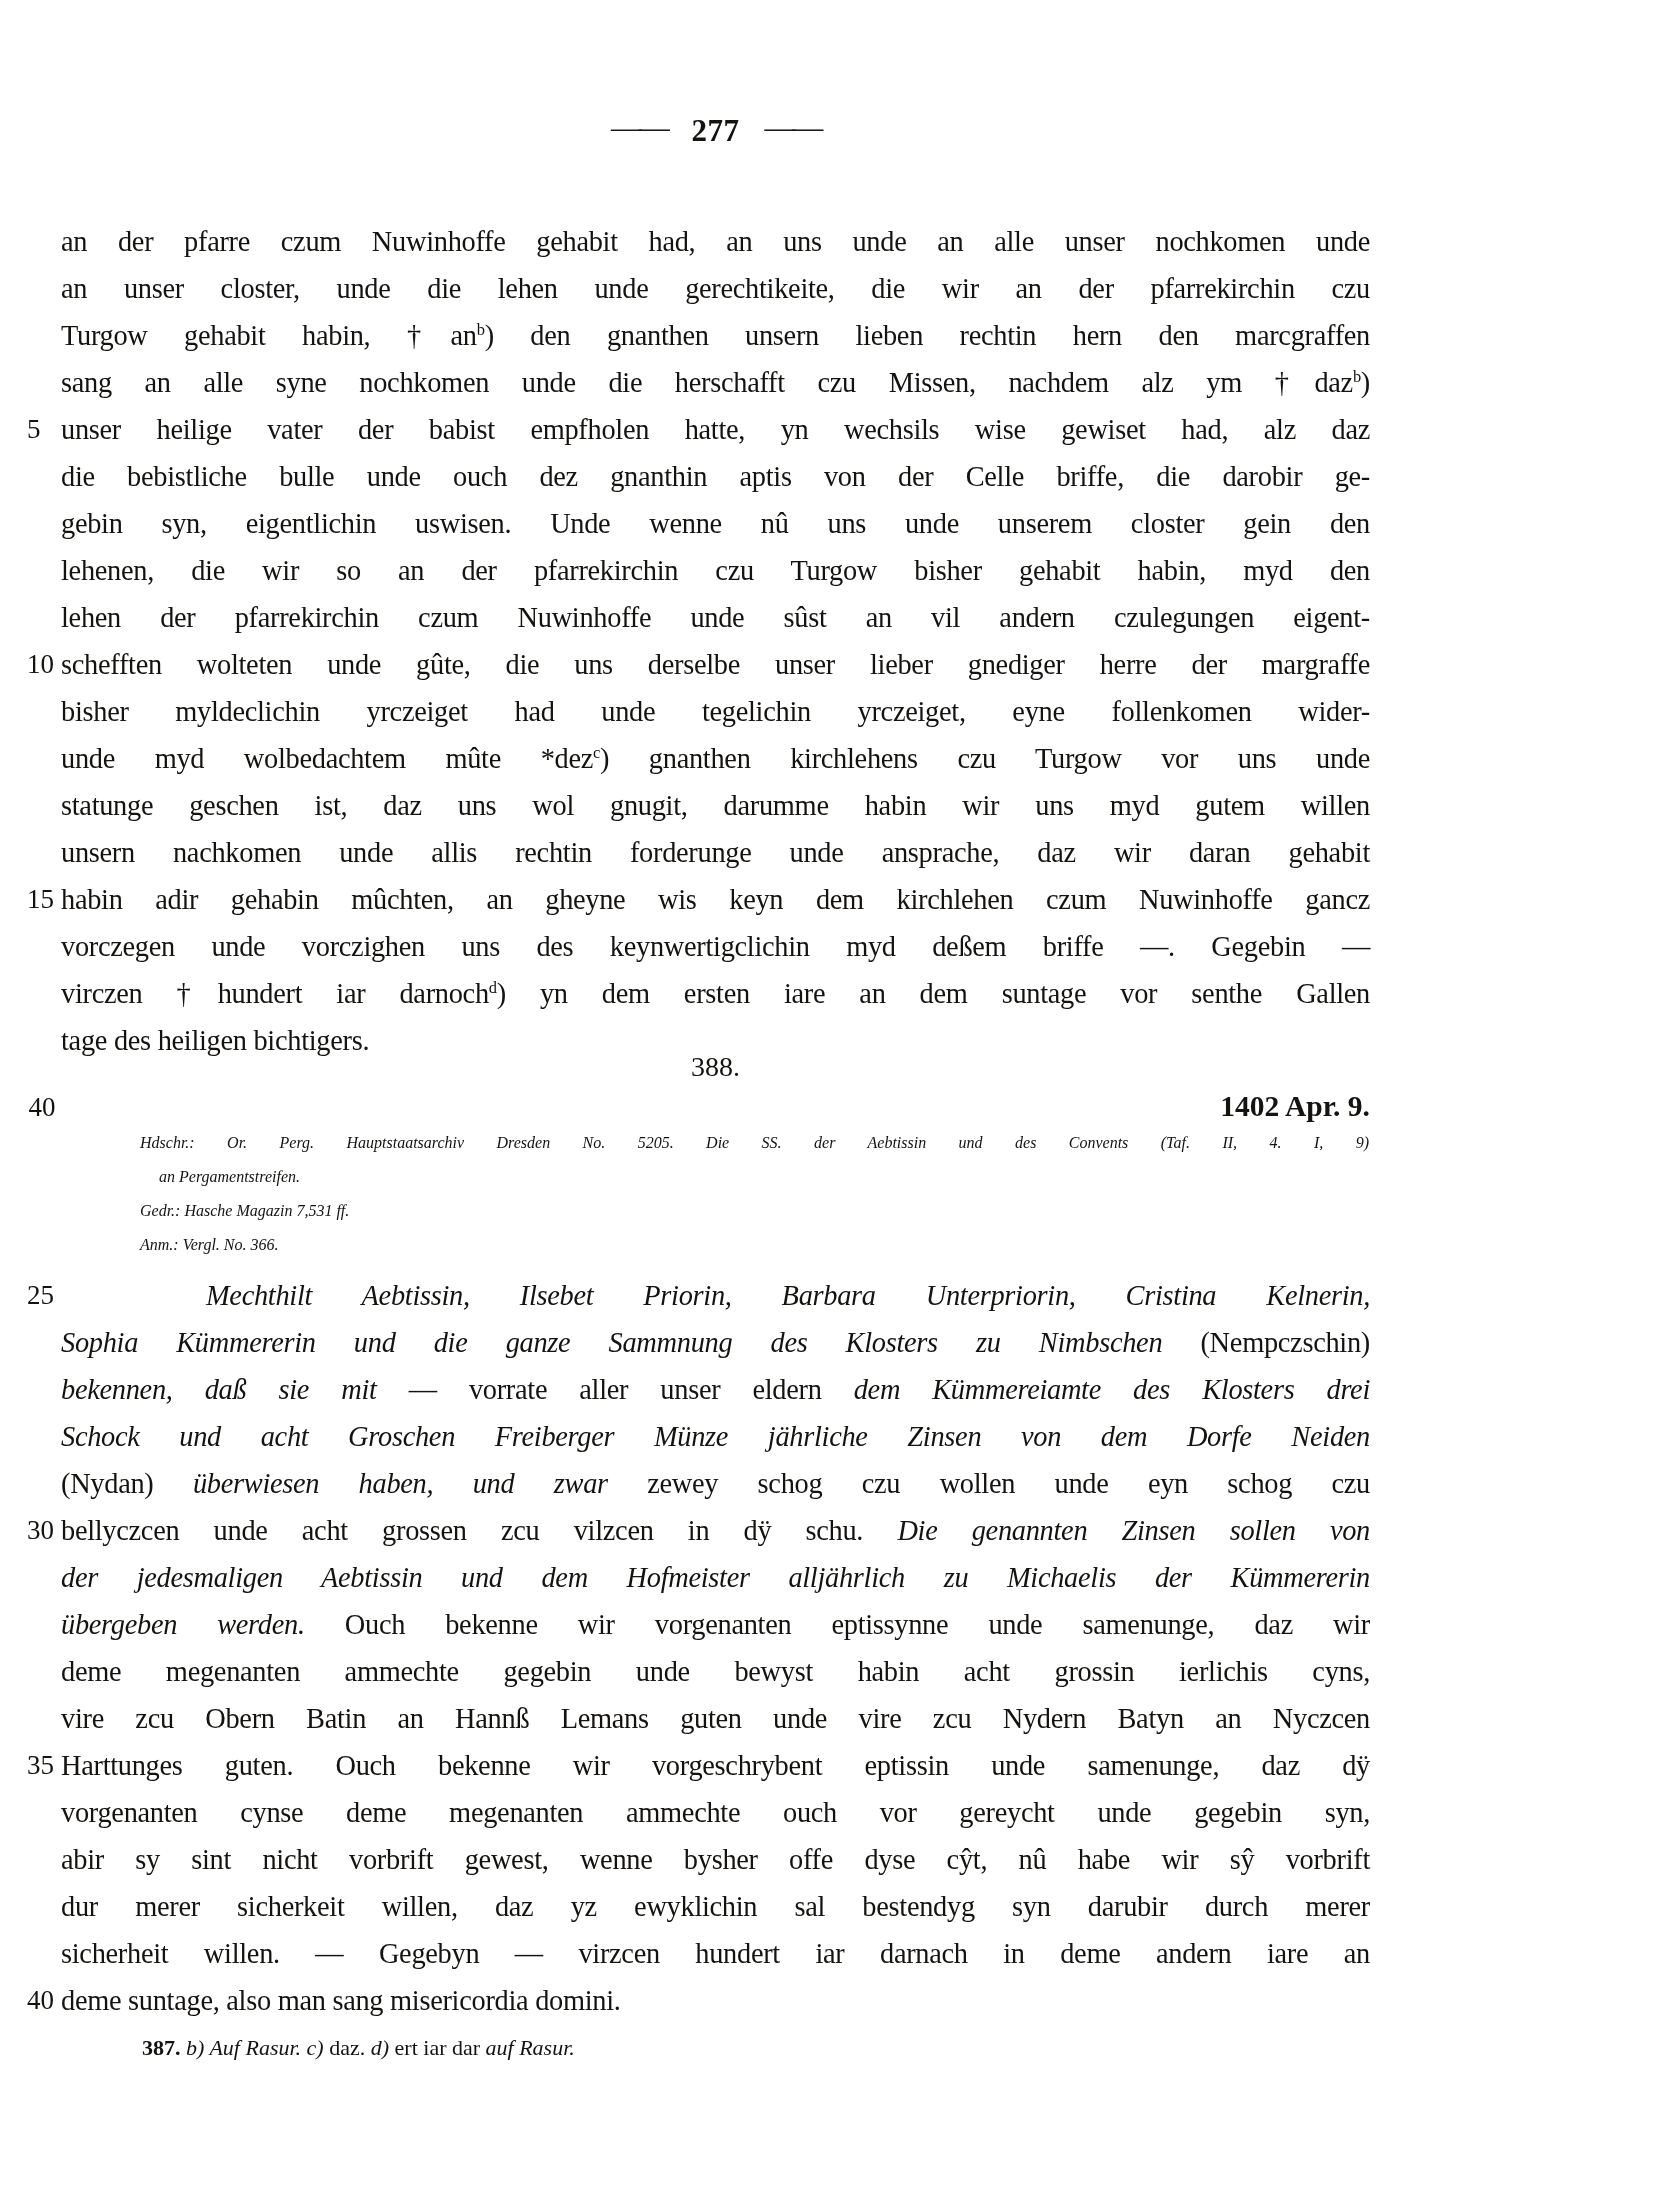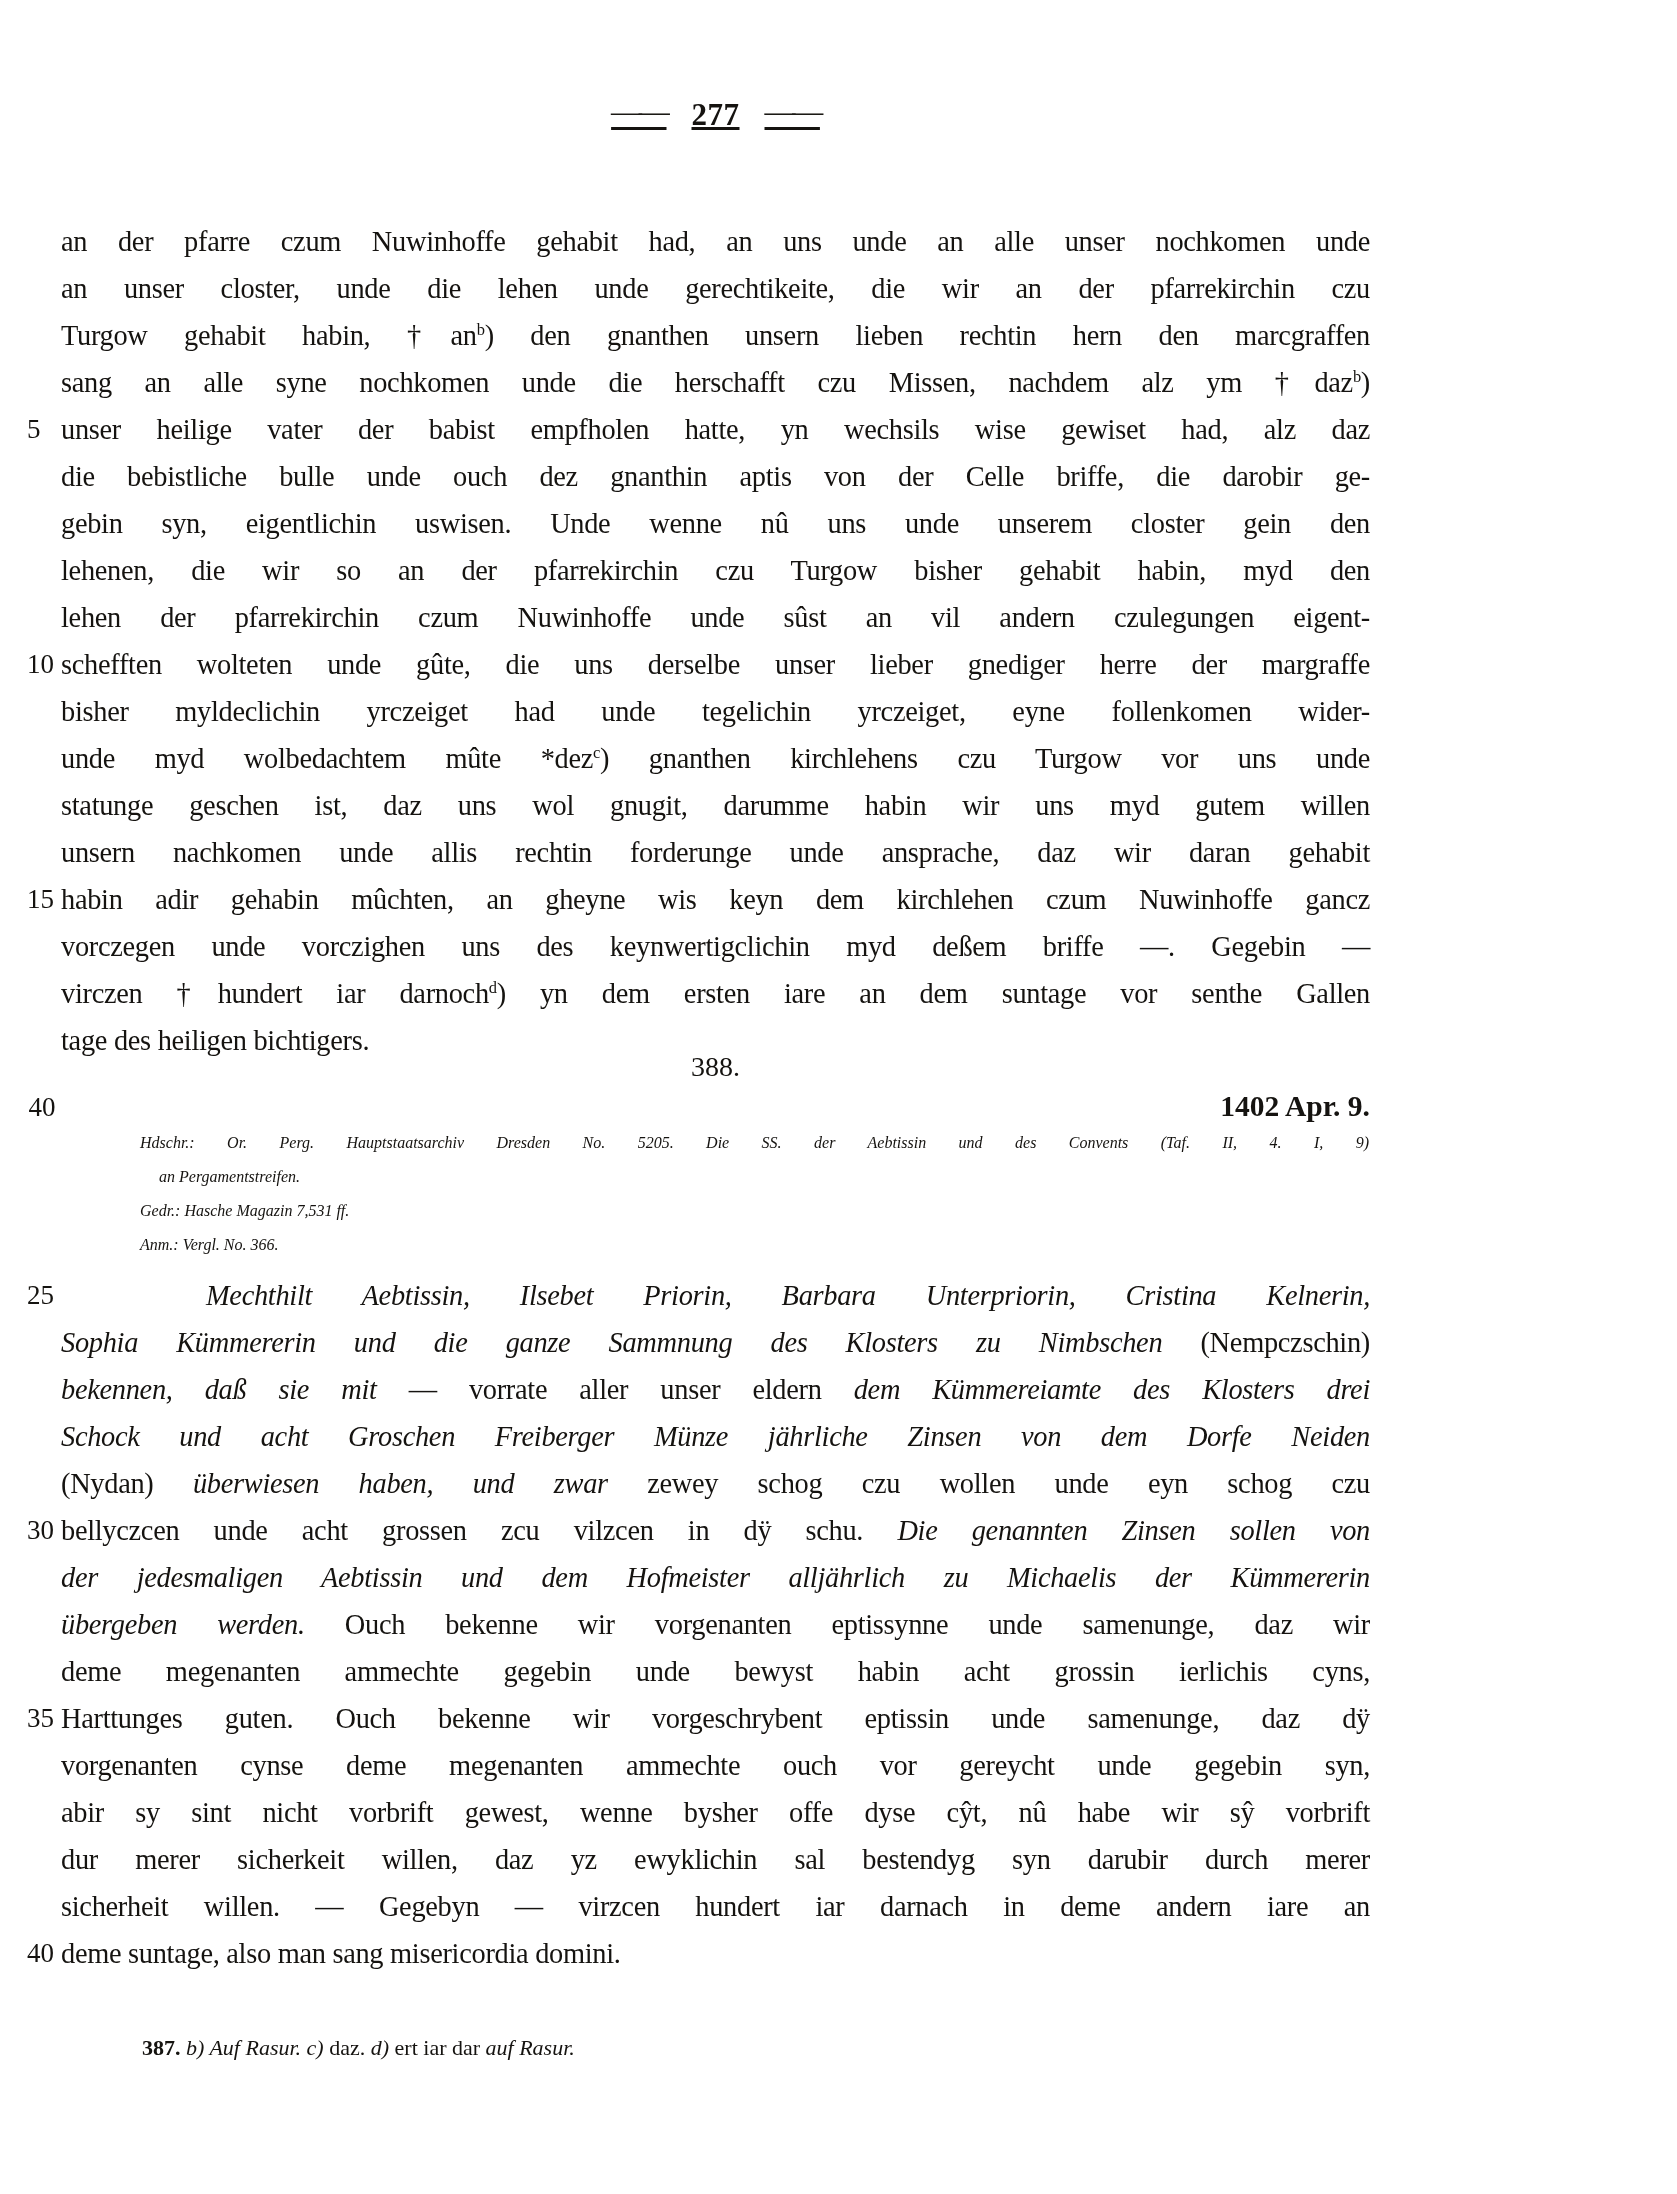--- a/index.html
+++ b/index.html
@@ -7,25 +7,24 @@
     position:relative;
     width:1677px;height:2194px;
     background:#ffffff;
     color:#151310;
     font-family:"Liberation Serif","DejaVu Serif",serif;
     overflow:hidden;
   }
   .abs{position:absolute;}
   
   .runhead{
-    left:61px;top:96px;width:1309px;
+    left:61px;top:112px;width:1309px;
     text-align:center;
     font-size:31px;font-weight:bold;line-height:38px;
     letter-spacing:0.5px;
-    text-decoration:underline;
   }
   .runhead .rule{
     font-weight:normal;letter-spacing:-3.3px;
     position:relative;top:-3.3px;color:#1b1915;
   }
   .runhead .pgnum{margin:0 25px;}
   
   .block{left:61px;width:1309px;}
   .p1{top:181px;margin-top:37px;}
   .p2{top:1272px;}
@@ -122,20 +121,21 @@
   <div class="abs block p2">
       <div class="tline indent"><span class="mnum">25</span><span class="seg-i">Mechthilt Aebtissin, Ilsebet Priorin, Barbara Unterpriorin, Cristina Kelnerin,</span></div>
       <div class="tline"><span class="seg-i">Sophia Kümmererin und die ganze Sammnung des Klosters zu Nimbschen </span><span>(Nempczschin)</span></div>
       <div class="tline"><span class="seg-i">bekennen, daß sie mit </span><span>— vorrate aller unser eldern </span><span class="seg-i">dem Kümmereiamte des Klosters drei</span></div>
       <div class="tline"><span class="seg-i">Schock und acht Groschen Freiberger Münze jährliche Zinsen von dem Dorfe Neiden</span></div>
       <div class="tline"><span>(Nydan) </span><span class="seg-i">überwiesen haben, und zwar </span><span>zewey schog czu wollen unde eyn schog czu</span></div>
       <div class="tline"><span class="mnum">30</span><span>bellyczcen unde acht grossen zcu vilzcen in dÿ schu.  </span><span class="seg-i">Die genannten Zinsen sollen von</span></div>
       <div class="tline"><span class="seg-i">der jedesmaligen Aebtissin und dem Hofmeister alljährlich zu Michaelis der Kümmererin</span></div>
       <div class="tline"><span class="seg-i">übergeben werden.  </span><span>Ouch bekenne wir vorgenanten eptissynne unde samenunge, daz wir</span></div>
       <div class="tline"><span>deme megenanten ammechte gegebin unde bewyst habin acht grossin ierlichis cyns,</span></div>
+      <div class="tline"><span>vire zcu Obern Batin an Hannß Lemans guten unde vire zcu Nydern Batyn an Nyczcen</span></div>
       <div class="tline"><span class="mnum">35</span><span>Harttunges guten.  Ouch bekenne wir vorgeschrybent eptissin unde samenunge, daz dÿ</span></div>
       <div class="tline"><span>vorgenanten cynse deme megenanten ammechte ouch vor gereycht unde gegebin syn,</span></div>
       <div class="tline"><span>abir sy sint nicht vorbrift gewest, wenne bysher offe dyse cŷt, nû habe wir sŷ vorbrift</span></div>
       <div class="tline"><span>dur merer sicherkeit willen, daz yz ewyklichin sal bestendyg syn darubir durch merer</span></div>
       <div class="tline"><span>sicherheit willen. — Gegebyn — virzcen hundert iar darnach in deme andern iare an</span></div>
       <div class="tline last"><span class="mnum">40</span><span>deme suntage, also man sang misericordia domini.</span></div>
     </div>
 
   <div class="abs block footnote">
       <div class="tline"><span class="seg-b">387.</span><span> </span><span class="seg-i">b) Auf Rasur.</span><span>   </span><span class="seg-i">c)</span><span> daz.   </span><span class="seg-i">d)</span><span> ert iar dar </span><span class="seg-i">auf Rasur.</span></div>

